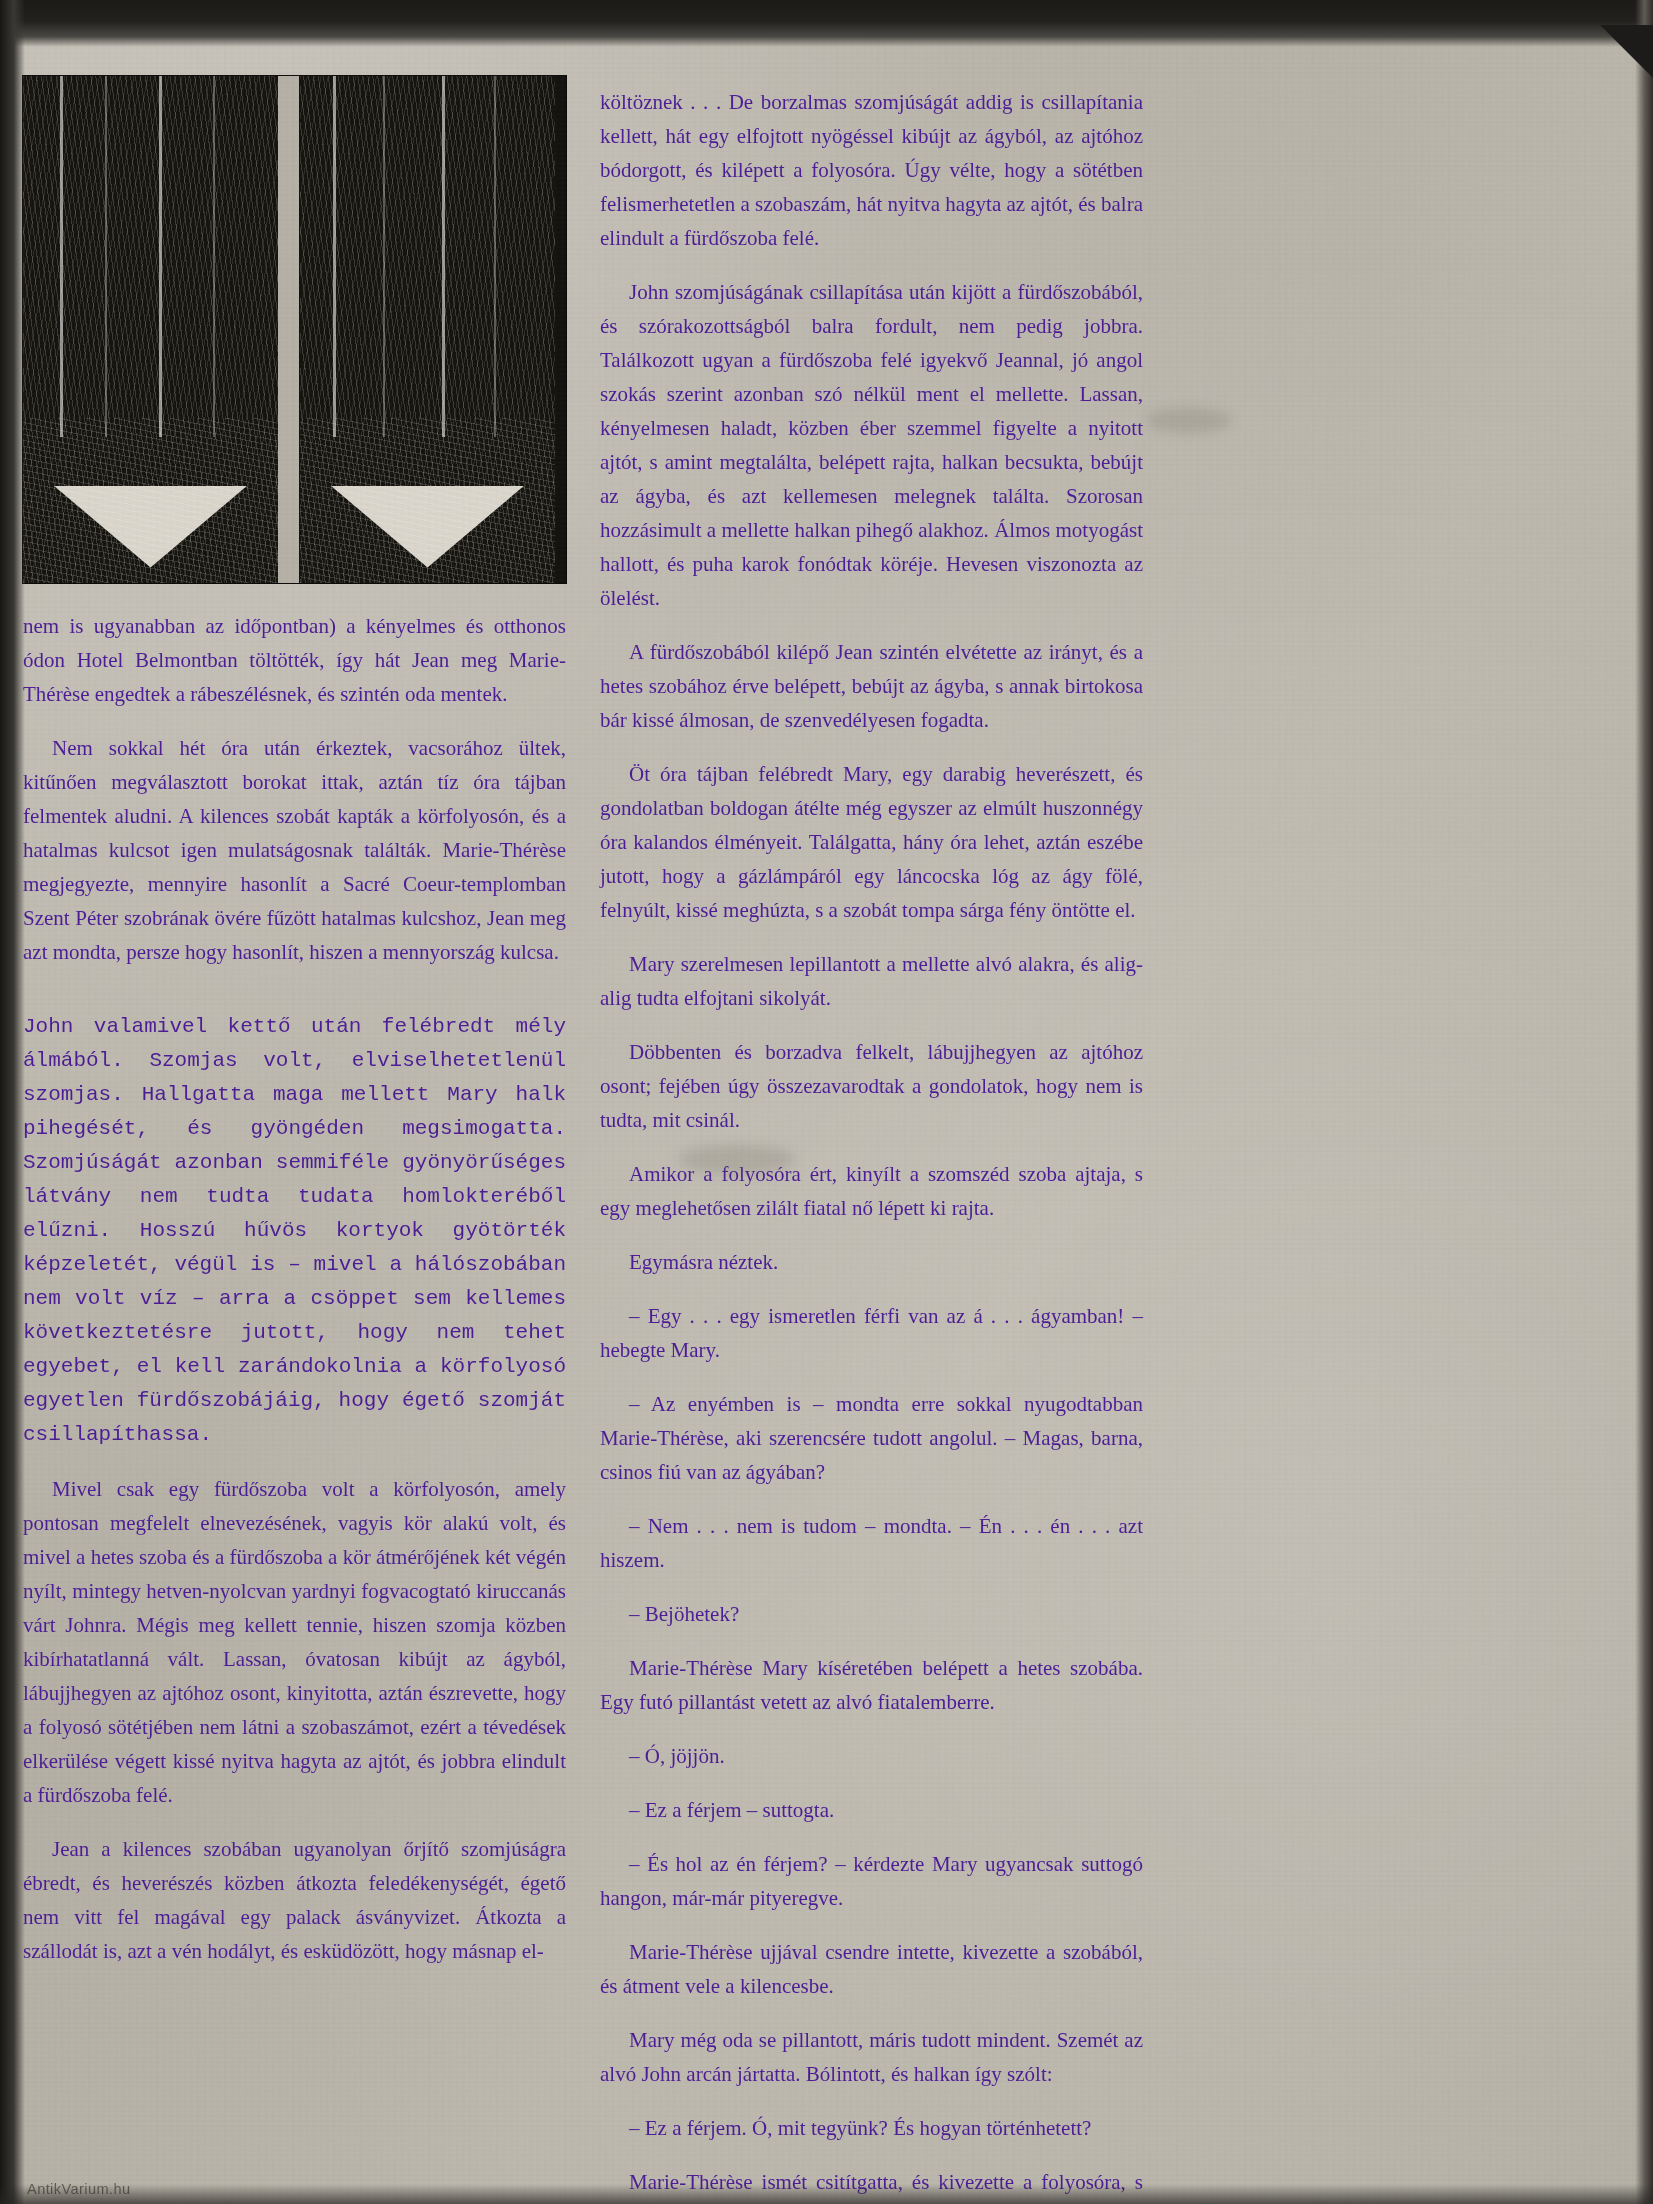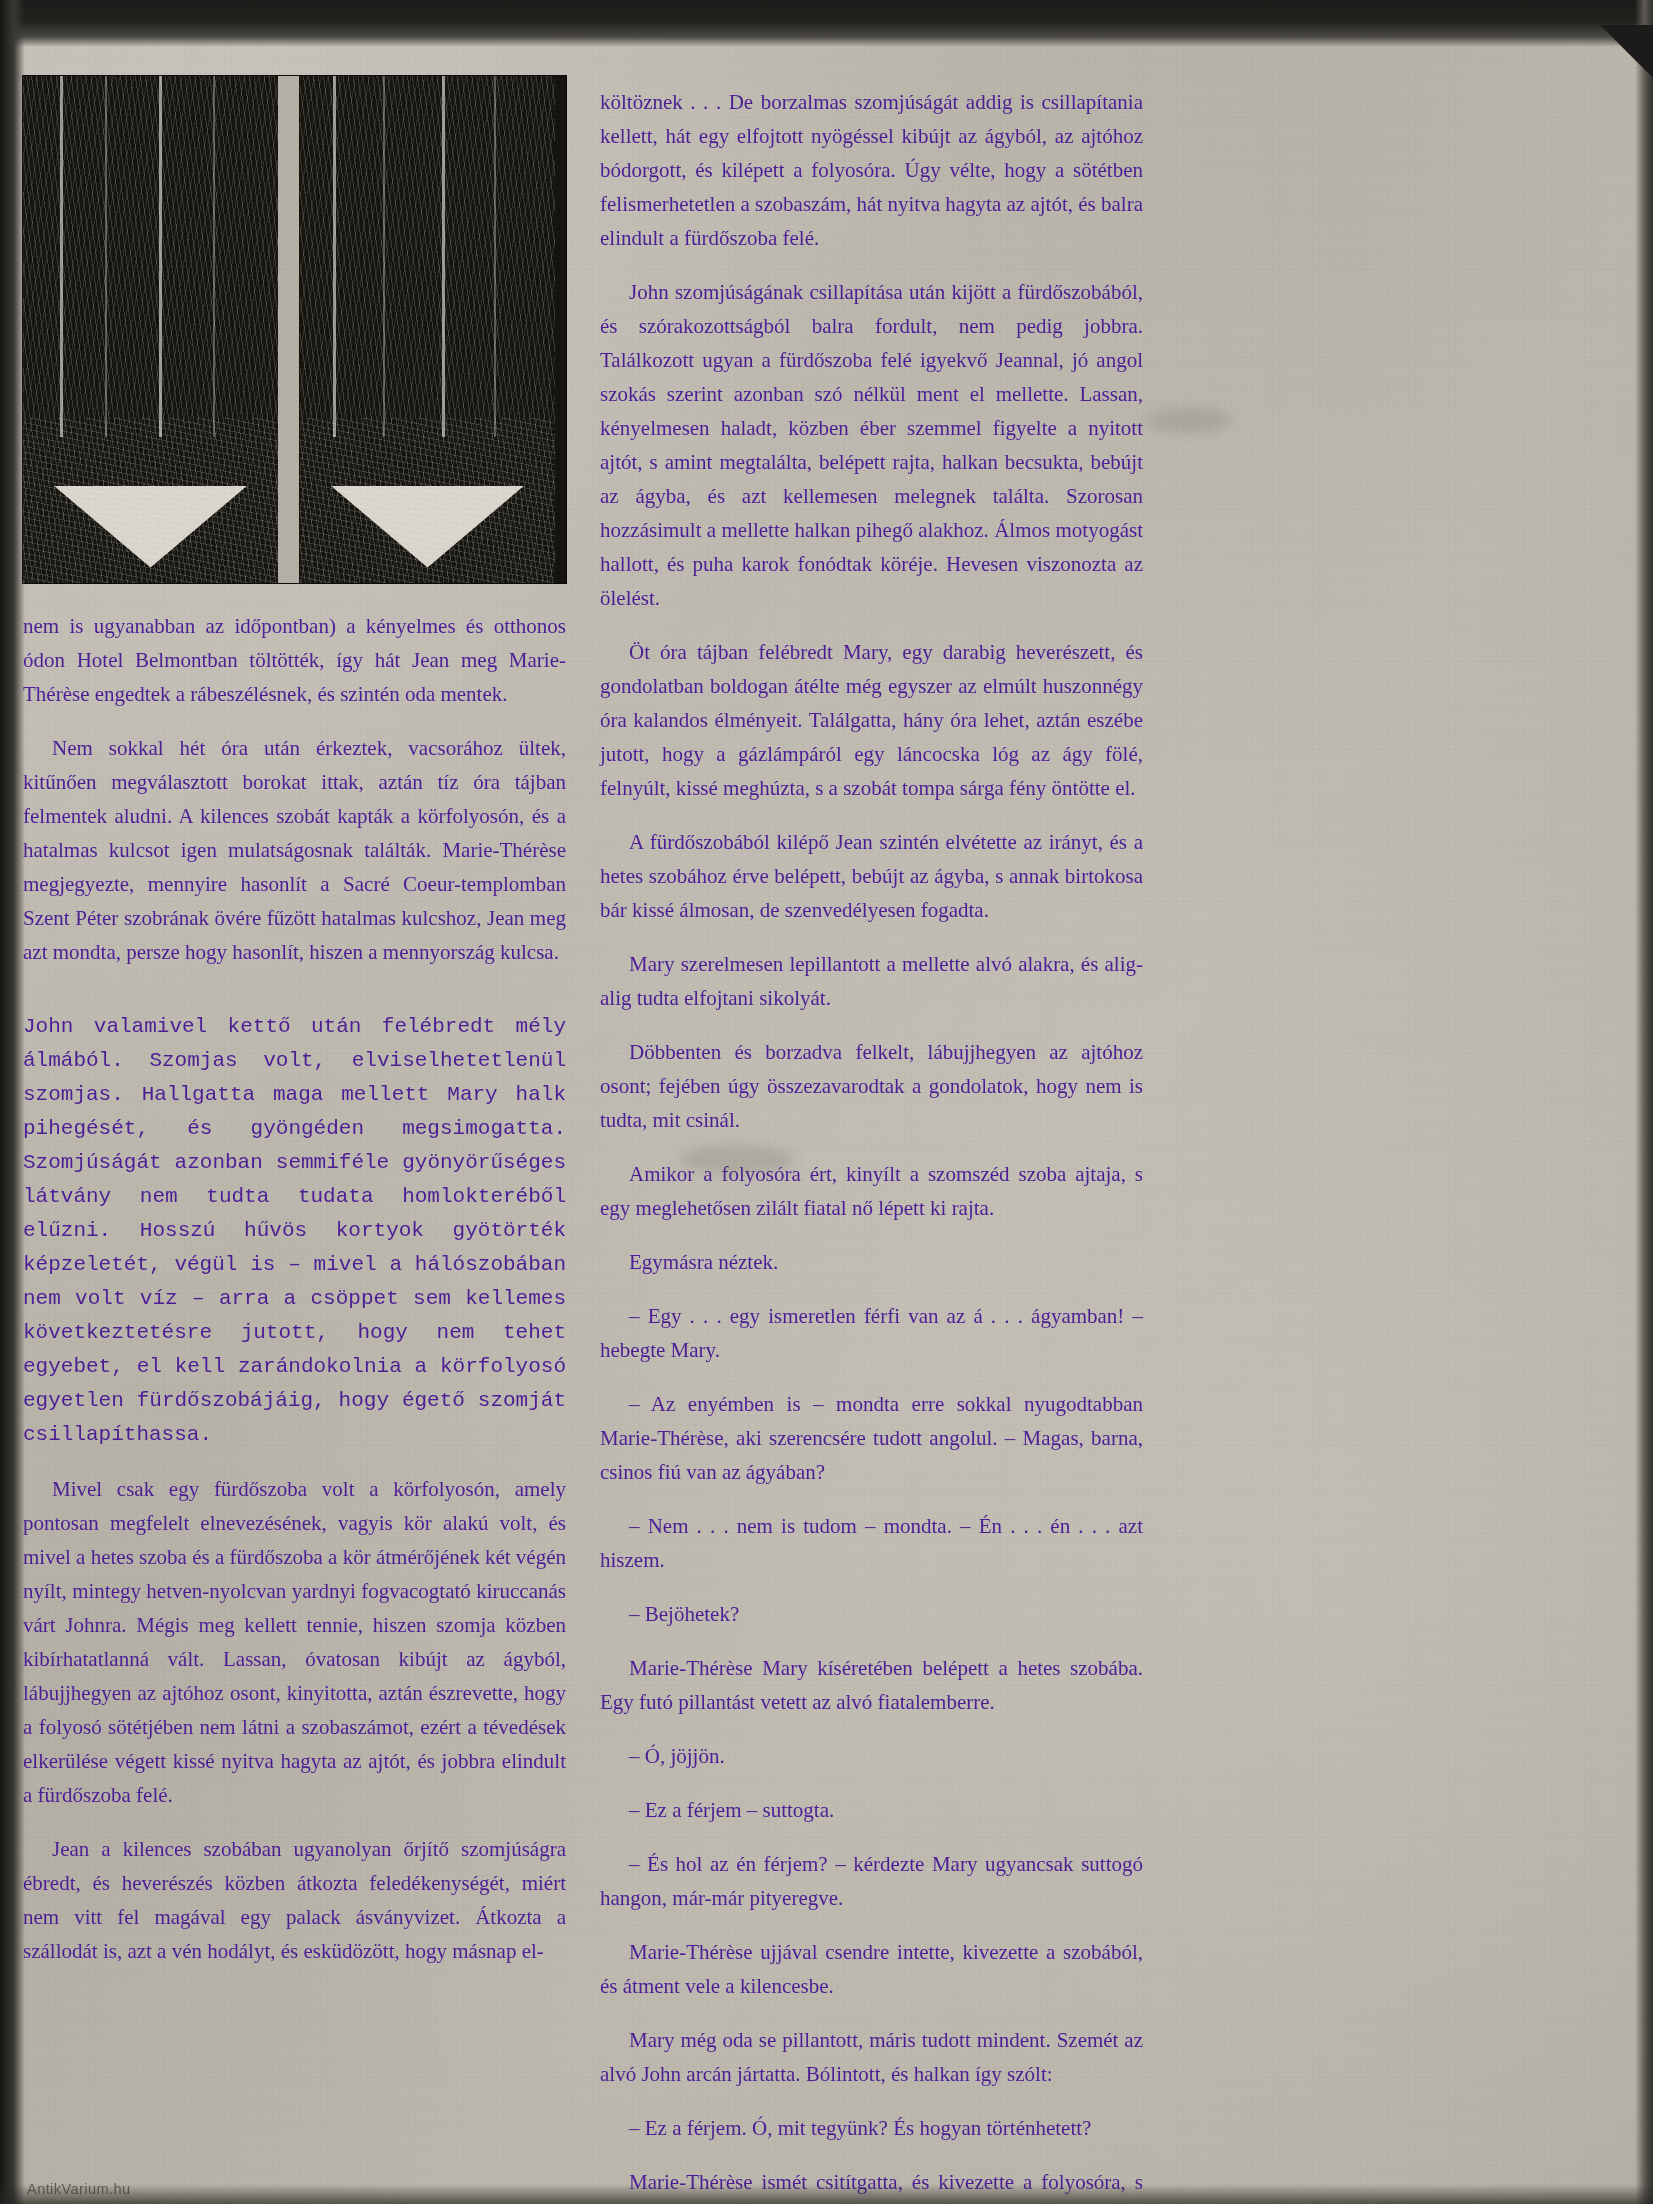--- a/index.html
+++ b/index.html
@@ -198,27 +198,27 @@
       </div>
       <div class="floor-hatch"></div>
     </div>
   </div>
 
   <div class="col col-left" id="col-left">
       <p>nem is ugyanabban az időpontban) a kényelmes és otthonos ódon Hotel Belmontban töltötték, így hát Jean meg Marie-Thérèse engedtek a rábeszélésnek, és szintén oda mentek.</p>
       <p class="indent">Nem sokkal hét óra után érkeztek, vacsorához ültek, kitűnően megválasztott borokat ittak, aztán tíz óra tájban felmentek aludni. A kilences szobát kapták a körfolyosón, és a hatalmas kulcsot igen mulatságosnak találták. Marie-Thérèse megjegyezte, mennyire hasonlít a Sacré Coeur-templomban Szent Péter szobrának övére fűzött hatalmas kulcshoz, Jean meg azt mondta, persze hogy hasonlít, hiszen a mennyország kulcsa.</p>
       <p class="gap">John valamivel kettő után felébredt mély álmából. Szomjas volt, elviselhetetlenül szomjas. Hallgatta maga mellett Mary halk pihegését, és gyöngéden megsimogatta. Szomjúságát azonban semmiféle gyönyörűséges látvány nem tudta tudata homlokteréből elűzni. Hosszú hűvös kortyok gyötörték képzeletét, végül is – mivel a hálószobában nem volt víz – arra a csöppet sem kellemes következtetésre jutott, hogy nem tehet egyebet, el kell zarándokolnia a körfolyosó egyetlen fürdőszobájáig, hogy égető szomját csillapíthassa.</p>
       <p class="indent">Mivel csak egy fürdőszoba volt a körfolyosón, amely pontosan megfelelt elnevezésének, vagyis kör alakú volt, és mivel a hetes szoba és a fürdőszoba a kör átmérőjének két végén nyílt, mintegy hetven-nyolcvan yardnyi fogvacogtató kiruccanás várt Johnra. Mégis meg kellett tennie, hiszen szomja közben kibírhatatlanná vált. Lassan, óvatosan kibújt az ágyból, lábujjhegyen az ajtóhoz osont, kinyitotta, aztán észrevette, hogy a folyosó sötétjében nem látni a szobaszámot, ezért a tévedések elkerülése végett kissé nyitva hagyta az ajtót, és jobbra elindult a fürdőszoba felé.</p>
-      <p class="indent">Jean a kilences szobában ugyanolyan őrjítő szomjúságra ébredt, és heverészés közben átkozta feledékenységét, miért nem vitt fel magával egy palack ásványvizet. Átkozta a szállodát is, azt a vén hodályt, és esküdözött, hogy másnap el-</p>
+      <p class="indent">Jean a kilences szobában ugyanolyan őrjítő szomjúságra ébredt, és heverészés közben átkozta feledékenységét, égető nem vitt fel magával egy palack ásványvizet. Átkozta a szállodát is, azt a vén hodályt, és esküdözött, hogy másnap el-</p>
     </div>
   <div class="col col-right" id="col-right">
       <p>költöznek . . . De borzalmas szomjúságát addig is csillapítania kellett, hát egy elfojtott nyögéssel kibújt az ágyból, az ajtóhoz bódorgott, és kilépett a folyosóra. Úgy vélte, hogy a sötétben felismerhetetlen a szobaszám, hát nyitva hagyta az ajtót, és balra elindult a fürdőszoba felé.</p>
       <p class="indent">John szomjúságának csillapítása után kijött a fürdőszobából, és szórakozottságból balra fordult, nem pedig jobbra. Találkozott ugyan a fürdőszoba felé igyekvő Jeannal, jó angol szokás szerint azonban szó nélkül ment el mellette. Lassan, kényelmesen haladt, közben éber szemmel figyelte a nyitott ajtót, s amint megtalálta, belépett rajta, halkan becsukta, bebújt az ágyba, és azt kellemesen melegnek találta. Szorosan hozzásimult a mellette halkan pihegő alakhoz. Álmos motyogást hallott, és puha karok fonódtak köréje. Hevesen viszonozta az ölelést.</p>
+      <p class="indent">A fürdőszobából kilépő Jean szintén elvétette az irányt, és a hetes szobához érve belépett, bebújt az ágyba, s annak birtokosa bár kissé álmosan, de szenvedélyesen fogadta.</p>
       <p class="indent">Öt óra tájban felébredt Mary, egy darabig heverészett, és gondolatban boldogan átélte még egyszer az elmúlt huszonnégy óra kalandos élményeit. Találgatta, hány óra lehet, aztán eszébe jutott, hogy a gázlámpáról egy láncocska lóg az ágy fölé, felnyúlt, kissé meghúzta, s a szobát tompa sárga fény öntötte el.</p>
-      <p class="indent">A fürdőszobából kilépő Jean szintén elvétette az irányt, és a hetes szobához érve belépett, bebújt az ágyba, s annak birtokosa bár kissé álmosan, de szenvedélyesen fogadta.</p>
       <p class="indent">Mary szerelmesen lepillantott a mellette alvó alakra, és alig-alig tudta elfojtani sikolyát.</p>
       <p class="indent">Döbbenten és borzadva felkelt, lábujjhegyen az ajtóhoz osont; fejében úgy összezavarodtak a gondolatok, hogy nem is tudta, mit csinál.</p>
       <p class="indent">Amikor a folyosóra ért, kinyílt a szomszéd szoba ajtaja, s egy meglehetősen zilált fiatal nő lépett ki rajta.</p>
       <p class="indent">Egymásra néztek.</p>
       <p class="indent">– Egy . . . egy ismeretlen férfi van az á . . . ágyamban! – hebegte Mary.</p>
       <p class="indent">– Az enyémben is – mondta erre sokkal nyugodtabban Marie-Thérèse, aki szerencsére tudott angolul. – Magas, barna, csinos fiú van az ágyában?</p>
       <p class="indent">– Nem . . . nem is tudom – mondta. – Én . . . én . . . azt hiszem.</p>
       <p class="indent">– Bejöhetek?</p>
       <p class="indent">Marie-Thérèse Mary kíséretében belépett a hetes szobába. Egy futó pillantást vetett az alvó fiatalemberre.</p>
       <p class="indent">– Ó, jöjjön.</p>

